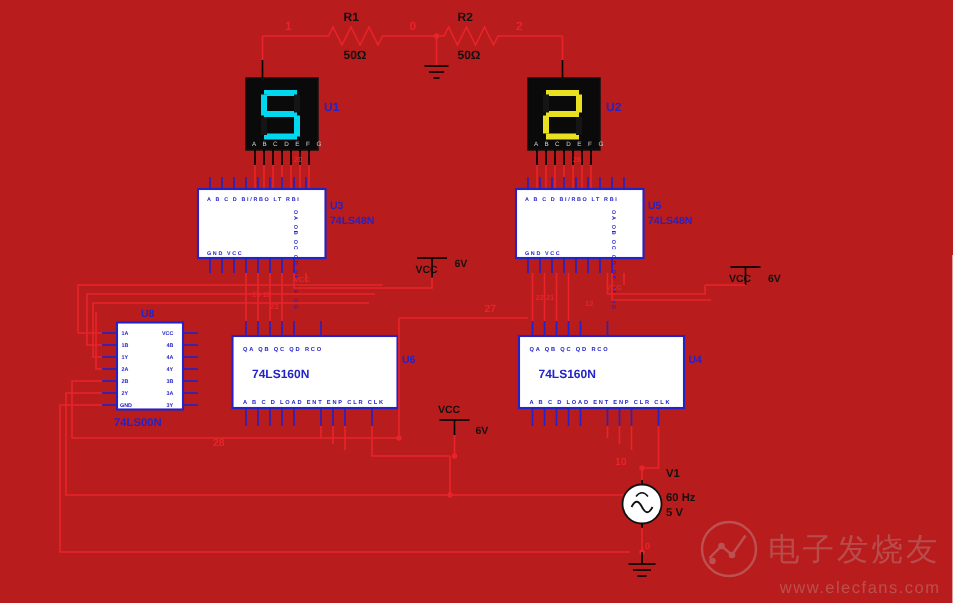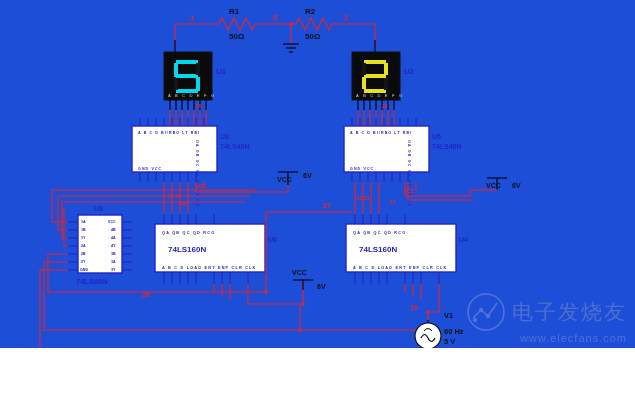--- a/index.html
+++ b/index.html
@@ -6,22 +6,22 @@
     margin: 0;
     padding: 0;
     background: #ffffff;
   }
   body {
     font-family: "Liberation Sans", sans-serif;
   }
   #canvas {
     position: relative;
     width: 635px;
-    height: 348px;
-    background: #1d4ed8;
+    height: 402px;
+    background: #b91c1c;
     overflow: hidden;
   }
   svg.schematic {
     position: absolute;
     left: 0;
     top: 0;
     width: 635px;
     height: 402px;
   }
   .wire      { stroke: #e8242a; stroke-width: 1.1; fill: none; }

